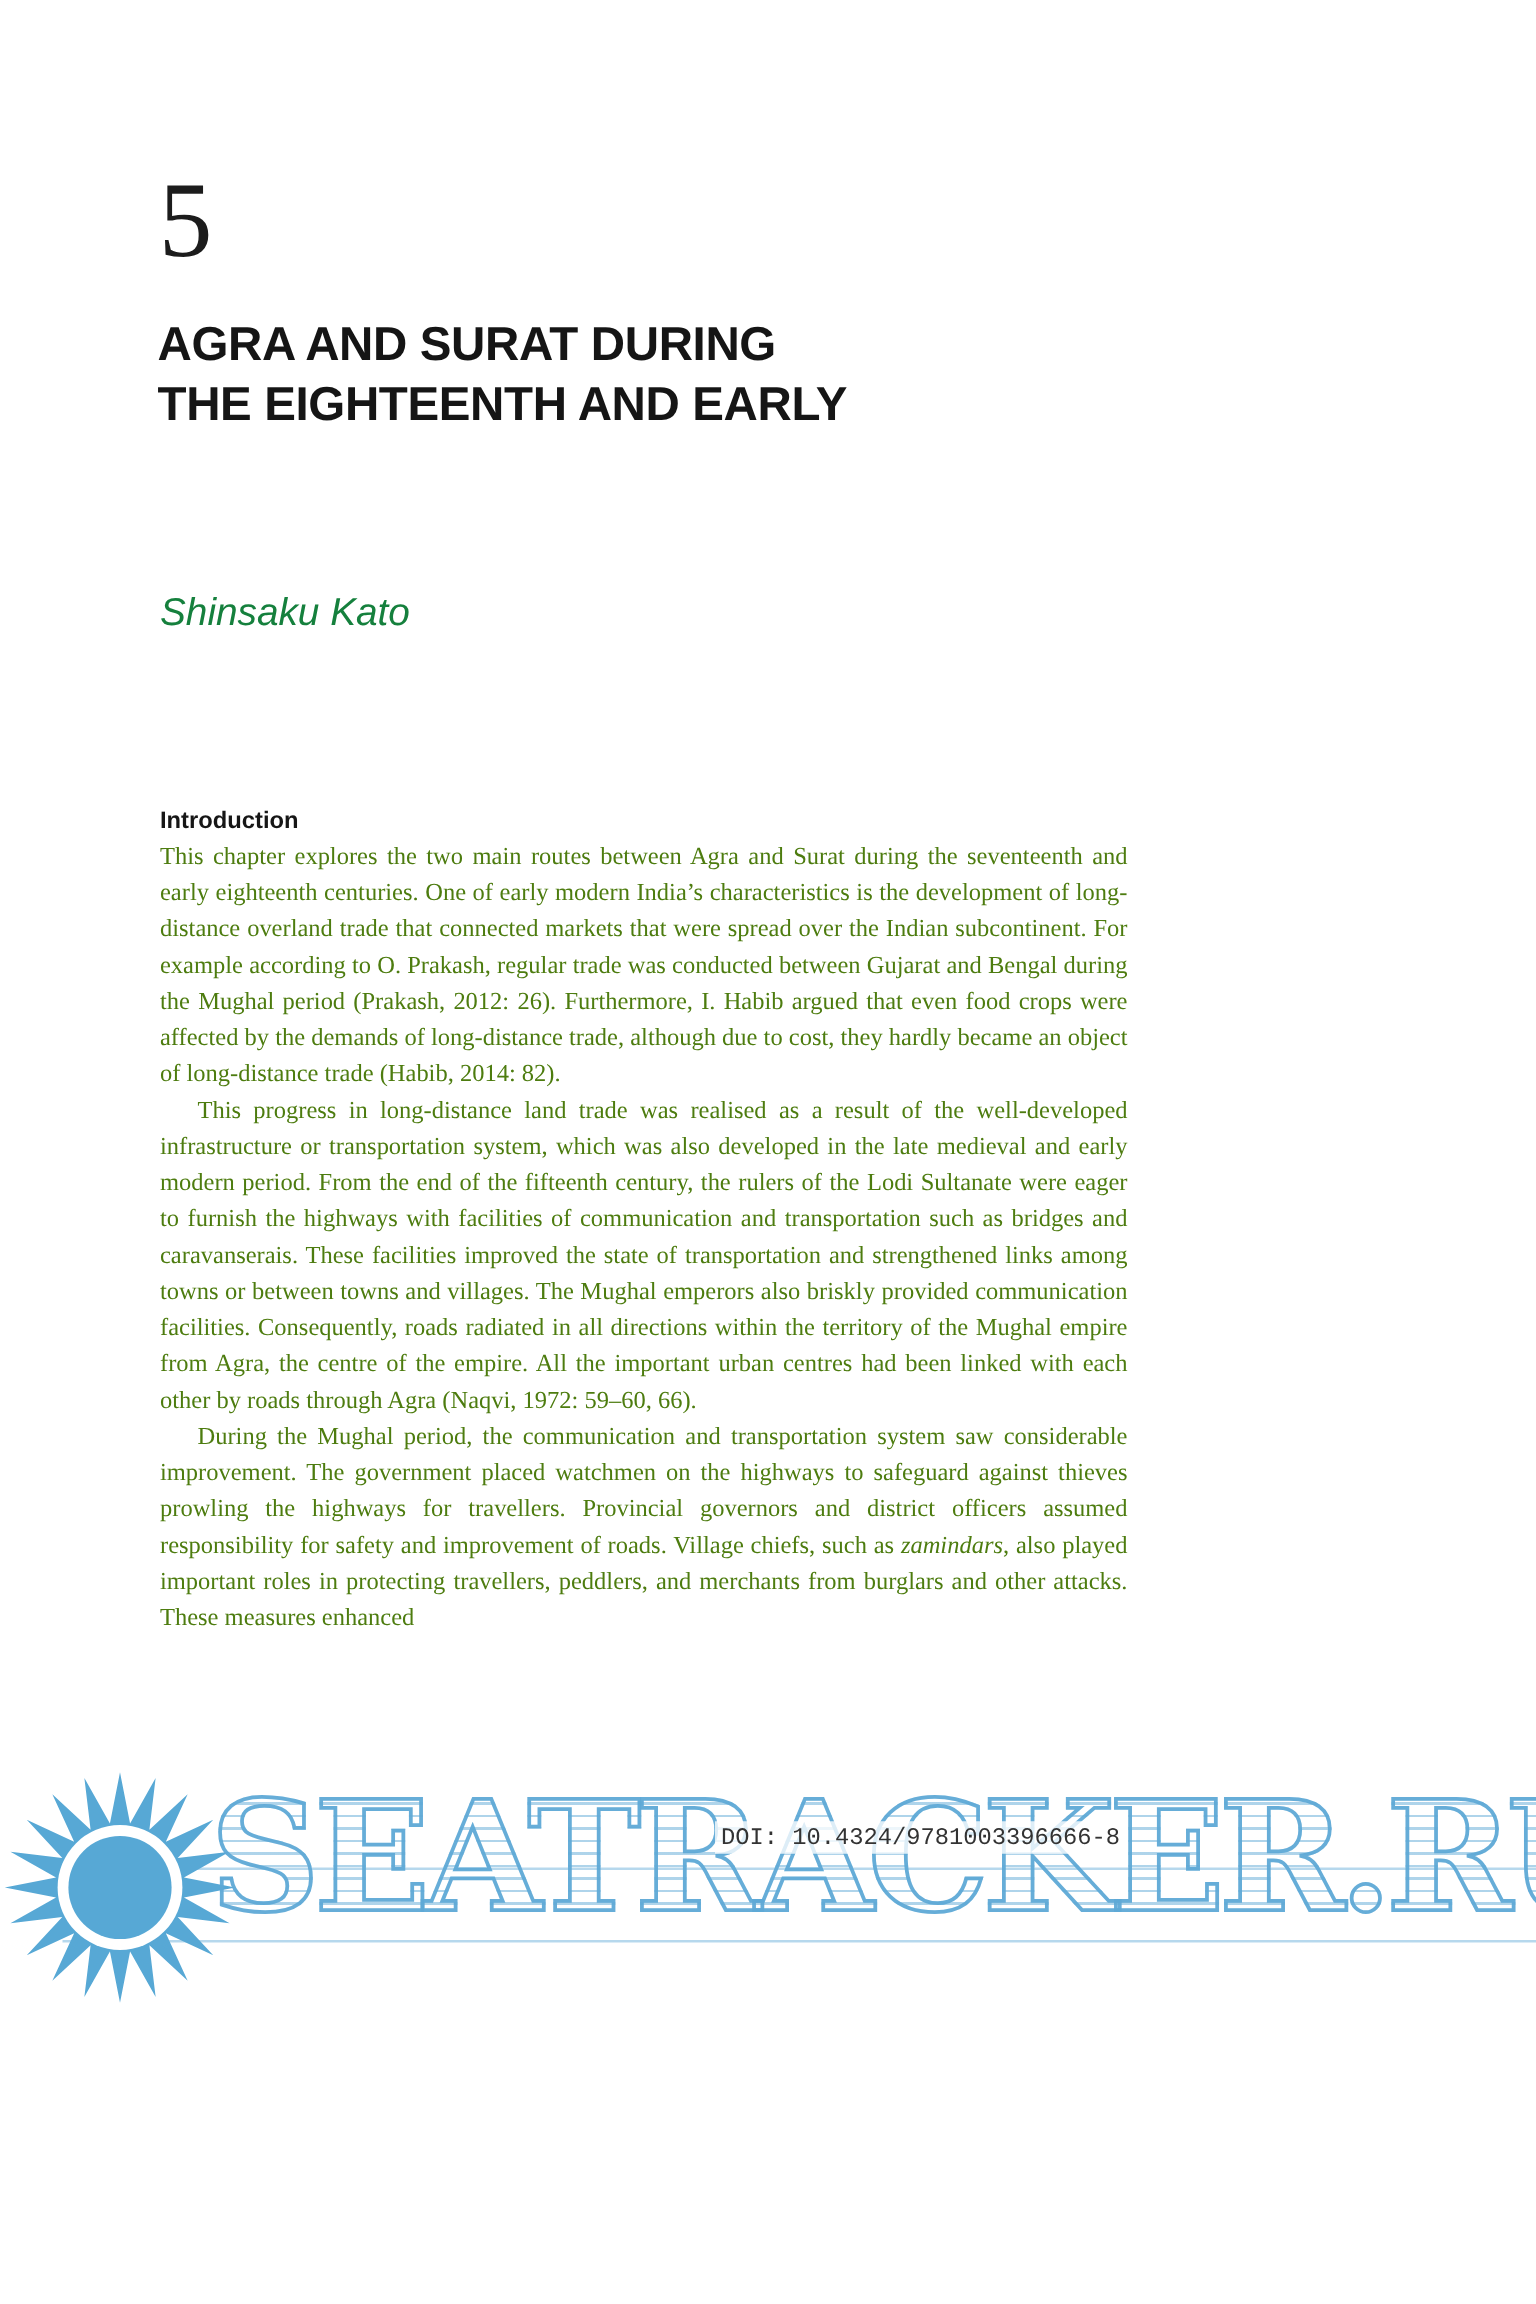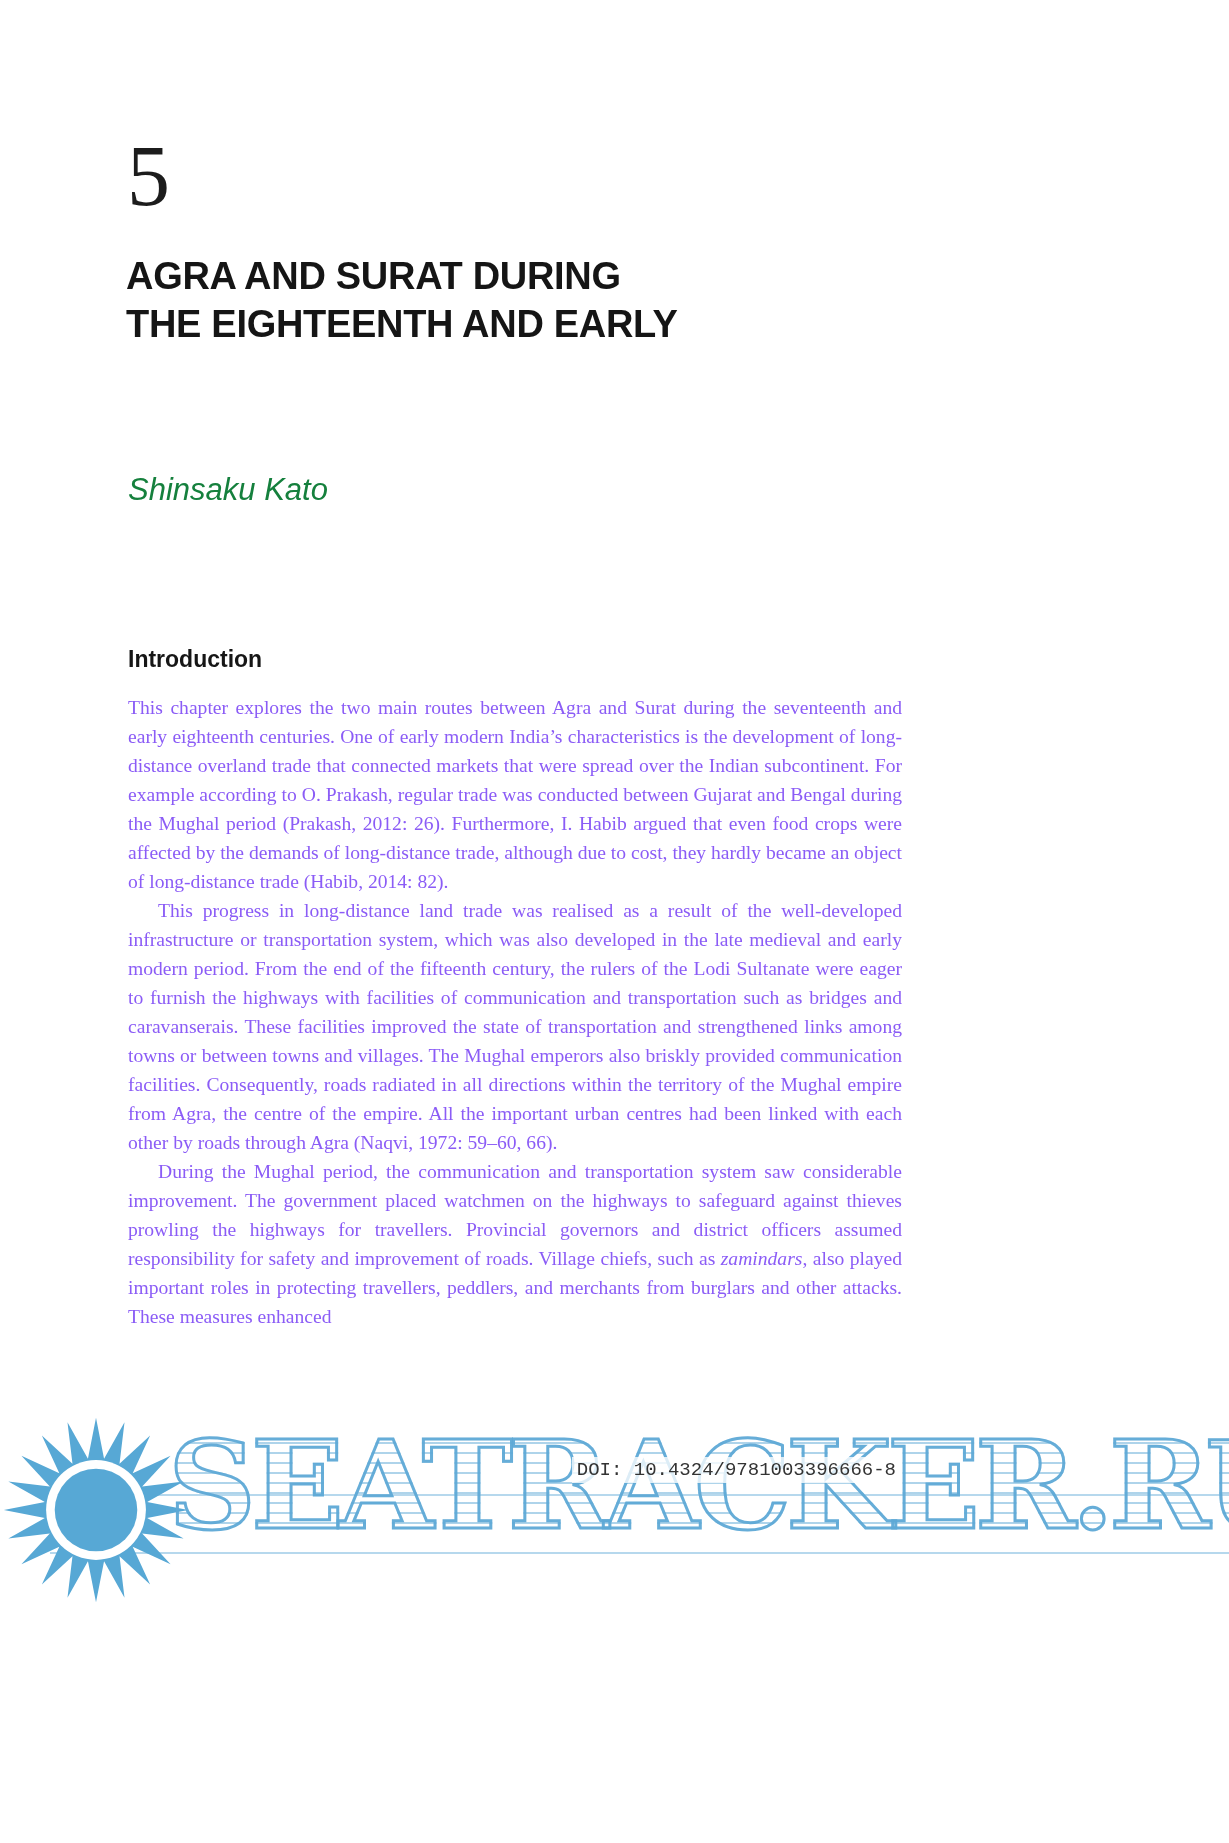--- a/index.html
+++ b/index.html
@@ -44,33 +44,33 @@
     font-weight: 400;
     font-size: 31px;
     color: #15803d;
   }
   .section-heading {
     position: absolute;
     left: 128px;
     top: 646px;
     font-family: "Liberation Sans", sans-serif;
     font-weight: 700;
-    font-size: 23px;
+    font-size: 19px;
     color: #161616;
   }
   .body-text {
     position: absolute;
     left: 128px;
-    top: 693px;
+    top: 671px;
     width: 774px;
     font-family: "Liberation Serif", serif;
     font-size: 19.6px;
     line-height: 29px;
     text-align: justify;
-    color: #8b5cf6;
+    color: #4d7c0f;
     z-index: 2;
   }
   .body-text p + p { text-indent: 30px; }
   .italic-term { font-style: italic; }
   .doi {
     position: absolute;
     top: 1457px;
     right: 328px;
     font-family: Liberation Mono, monospace;
     font-size: 19px;

